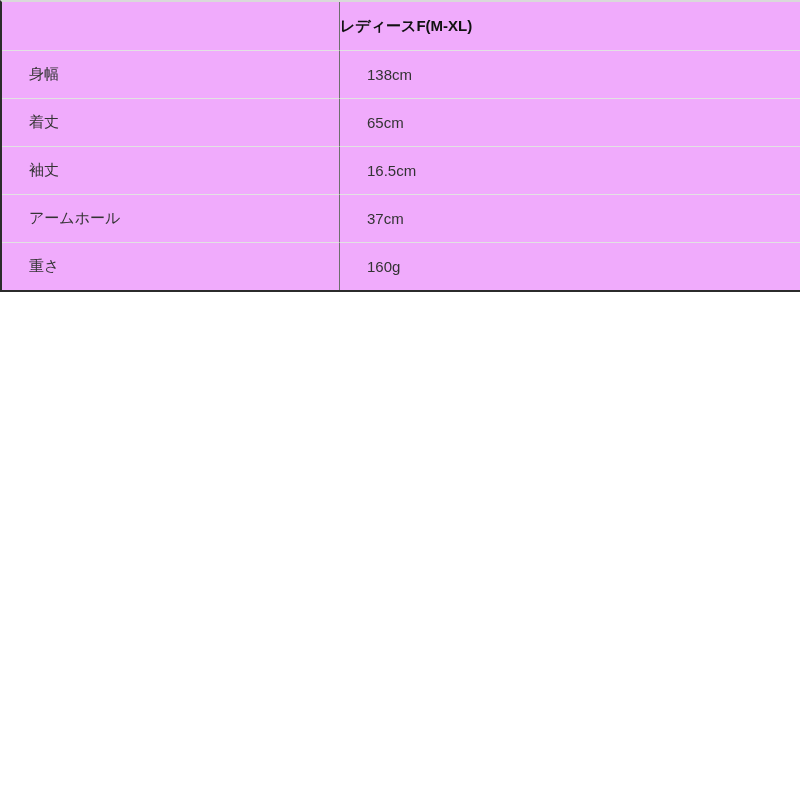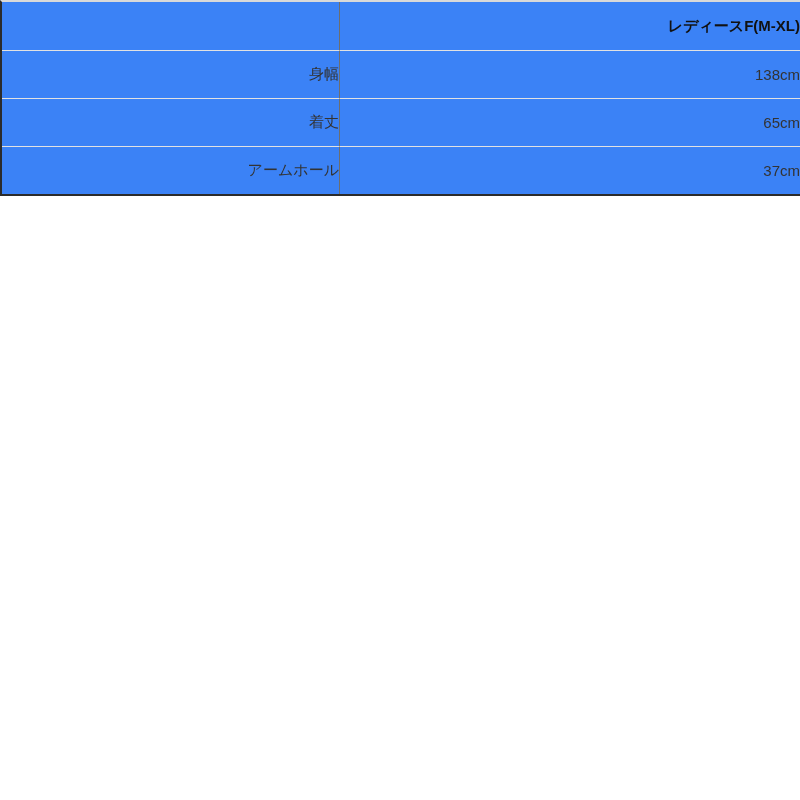--- a/index.html
+++ b/index.html
@@ -22,26 +22,26 @@
     border-left: 2px solid #2b2b2b;
     border-right: 2px solid #2b2b2b;
     border-bottom: 2px solid #2b2b2b;
     border-top: 2px solid #d9d9d9;
   }
   col.label-col  { width: 337px; }
   col.value-col  { width: 461px; }
   .size-table th,
   .size-table td {
     height: 48px;
-    text-align: right;
+    text-align: left;
     vertical-align: middle;
     color: #333333;
     font-size: 15px;
     font-weight: normal;
-    background: #3b82f6;
+    background: #f0abfc;
   }
   .size-table td.value-cell,
   .size-table th.value-head {
     border-left: 1px solid #6e6e6e;
   }
   .size-table tbody tr td,
   .size-table tbody tr th {
     border-top: 1px solid #e2e2e2;
     padding-left: 27px;
   }
@@ -68,18 +68,26 @@
     <tbody>
       <tr>
         <td class="label-cell">身幅</td>
         <td class="value-cell">138cm</td>
       </tr>
       <tr>
         <td class="label-cell">着丈</td>
         <td class="value-cell">65cm</td>
       </tr>
       <tr>
+        <td class="label-cell">袖丈</td>
+        <td class="value-cell">16.5cm</td>
+      </tr>
+      <tr>
         <td class="label-cell">アームホール</td>
         <td class="value-cell">37cm</td>
+      </tr>
+      <tr>
+        <td class="label-cell">重さ</td>
+        <td class="value-cell">160g</td>
       </tr>
     </tbody>
   </table>
 </div>
 
 </body></html>

